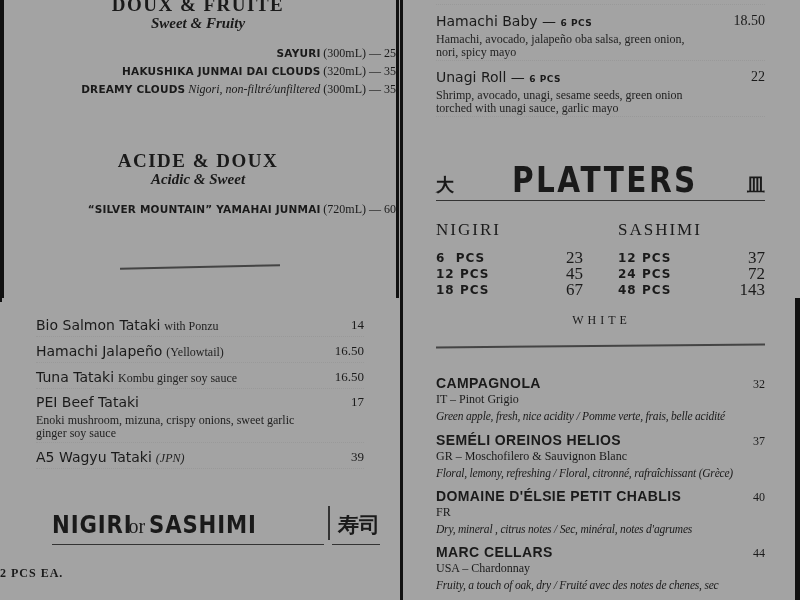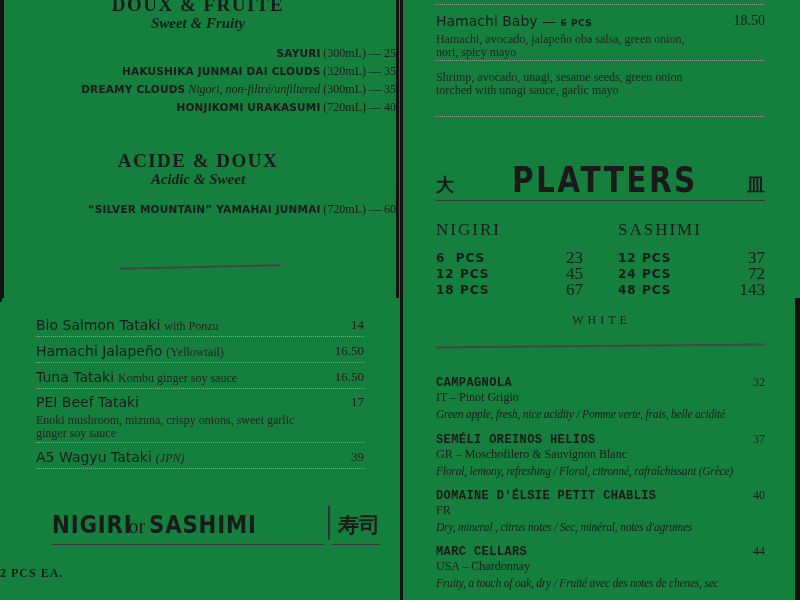--- a/index.html
+++ b/index.html
@@ -1,17 +1,17 @@
 <!DOCTYPE html>
 <html><head>
 <meta charset="utf-8">
 <style>
   html, body { margin:0; padding:0; background:#fff; }
   body { width:800px; height:600px; position:relative; overflow:hidden; color:#1a1a1a; }
-  .q { position:absolute; overflow:hidden; background:#15803d; }
+  .q { position:absolute; overflow:hidden; background:#a3a3a3; }
 
   
   #q1 { left:0; top:0; width:400px; height:298px; }
   #q1 .vborder-l { position:absolute; left:0; top:0; width:4px; height:298px; background:#111; }
   #q1 .vborder-r { position:absolute; left:396px; top:0; width:3px; height:298px; background:#111; }
   .sec-title { text-align:center; font-family:"Liberation Serif", serif; font-size:19px; letter-spacing:1.5px; font-weight:bold; }
   .sec-sub { text-align:center; font-family:"Liberation Serif", serif; font-style:italic; font-weight:bold; font-size:15px; margin-top:-1px; }
   .sake-list { text-align:center; margin-top:14px; }
   .sake { font-size:11px; line-height:18px;text-align:right; }
   .sake .nm { font-family:"DejaVu Sans", sans-serif; font-weight:bold; font-size:10.5px; letter-spacing:0.2px; }
@@ -50,21 +50,21 @@
   .nos-head .kanji { position:absolute; right:0; bottom:5px; font-family:"DejaVu Sans", sans-serif; font-weight:bold; font-size:21px; }
   .note { position:absolute; left:0; width:400px; top:268px; font-family:"Liberation Serif", serif; font-weight:bold; font-size:12px; letter-spacing:1px; }
 
   
   #q4 { left:403px; top:298px; width:397px; height:302px; }
   #q4 .vborder-r { position:absolute; left:392px; top:0; width:5px; height:302px; background:#111; }
   .wine-title { position:absolute; left:0; width:397px; top:15px; text-align:center; font-family:"Liberation Serif", serif; font-size:12px; letter-spacing:4px; }
   .wine-rule { position:absolute; left:33px; top:47px; width:329px; height:1.5px; background:#444; transform:rotate(-0.5deg); }
   .wine { position:absolute; left:33px; width:329px; }
   .wine .row { display:flex; justify-content:space-between; align-items:baseline; }
-  .wine .wn { font-family:Liberation Mono, monospace; font-weight:bold; font-size:12px; letter-spacing:0.4px; }
+  .wine .wn { font-family:Liberation Sans, sans-serif; font-weight:bold; font-size:14px; letter-spacing:0.4px; }
   .wine .wp { font-family:"Liberation Serif", serif; font-size:12px; }
   .wine .wo { font-family:"Liberation Serif", serif; font-size:12px; line-height:15px; }
   .wine .wt { font-family:"Liberation Serif", serif; font-style:italic; font-size:11.5px; line-height:18px; letter-spacing:-0.2px; }
 </style>
 </head>
 <body>
 
 <div class="q" id="q1">
   <div class="vborder-l"></div>
   <div class="vborder-r"></div>
@@ -78,24 +78,20 @@
         <span class="det">(300mL) — 25</span>
       </div>
       <div class="sake">
         <span class="nm">HAKUSHIKA JUNMAI DAI CLOUDS</span>
         <span class="det">(320mL) — 35</span>
       </div>
       <div class="sake">
         <span class="nm">DREAMY CLOUDS</span>
         <span class="det"><i>Nigori, non-filtré/unfiltered</i> <span>(300mL) — 35</span></span>
       </div>
-      <div class="sake">
-        <span class="nm">HONJIKOMI URAKASUMI</span>
-        <span class="det">(720mL) — 40</span>
-      </div>
     </div>
   </div>
 
   <div style="position:absolute; left:0; width:396px; top:150px;">
     <div class="sec-title">ACIDE &amp; DOUX</div>
     <div class="sec-sub">Acidic &amp; Sweet</div>
     <div class="sake-list" style="margin-top:12px;">
       <div class="sake">
         <span class="nm">“SILVER MOUNTAIN” YAMAHAI JUNMAI</span>
         <span class="det">(720mL) — 60</span>
@@ -112,20 +108,24 @@
 
   <div class="item" style="position:absolute; left:36px; top:12px; width:329px; height:48px;">
     <div class="row">
       <span><span class="iname">Hamachi Baby</span><span class="iname"> — </span><span class="pcs">6 PCS</span></span>
       <span class="price">18.50</span>
     </div>
     <div class="desc" style="width:270px; margin-top:3px;">Hamachi, avocado, jalapeño oba salsa, green onion, nori, spicy mayo</div>
   </div>
 
   <div class="item" style="position:absolute; left:36px; top:68px; width:329px; height:48px;">
+    <div class="row">
+      <span><span class="iname">Unagi Roll</span><span class="iname"> — </span><span class="pcs">6 PCS</span></span>
+      <span class="price">22</span>
+    </div>
     <div class="desc" style="width:270px; margin-top:3px;">Shrimp, avocado, unagi, sesame seeds, green onion torched with unagi sauce, garlic mayo</div>
   </div>
 
   <div class="platters-head">
     <span class="kanji" style="left:0;">大</span>
     <span class="title">PLATTERS</span>
     <span class="kanji" style="right:0;">皿</span>
   </div>
 
   <div class="pcol" style="left:36px;">

